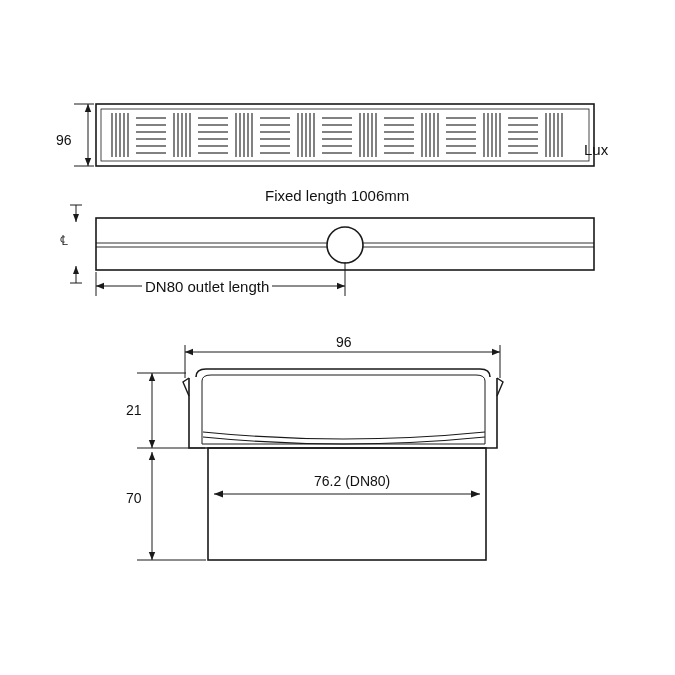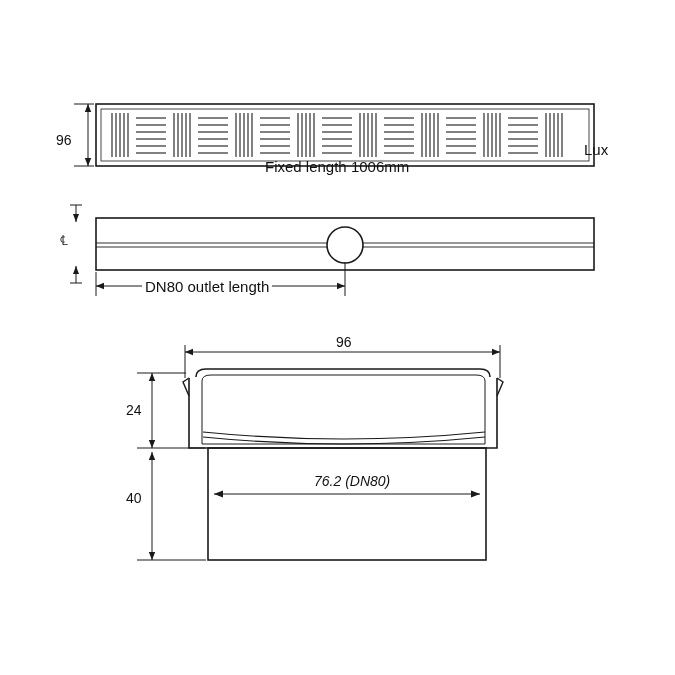--- a/index.html
+++ b/index.html
@@ -23,26 +23,26 @@
     height: 675px;
   }
   .lbl {
     position: absolute;
     font-family: "Liberation Sans", sans-serif;
     color: #111111;
     white-space: nowrap;
   }
   .lbl-96-left   { left: 56px;  top: 132px; font-size: 14px; }
   .lbl-lux       { left: 584px; top: 141px; font-size: 15px; }
-  .lbl-fixed     { left: 265px; top: 158px; font-size: 15px; }
+  .lbl-fixed     { left: 265px; top: 187px; font-size: 15px; }
   .lbl-dn80c     { left: 142px; top: 278px; font-size: 15px; background:#fff; padding:0 3px;}
   .lbl-96-top    { left: 336px; top: 334px; font-size: 14px; }
   .lbl-24        { left: 126px; top: 402px; font-size: 14px; }
   .lbl-40        { left: 126px; top: 490px; font-size: 14px; }
-  .lbl-762       { left: 311px; top: 473px; font-size: 14px; background:#fff; padding:0 3px;font-style:italic;}
+  .lbl-762       { left: 311px; top: 473px; font-size: 14px; background:#fff; padding:0 3px;}
   .lbl-cl        { left: 60px;  top: 230px; font-size: 14px; }
 </style>
 </head>
 <body>
 
 <svg id="canvas" viewBox="0 0 675 675" xmlns="http://www.w3.org/2000/svg">
 
   <g>
     <rect x="96" y="104" width="498" height="62" fill="none" stroke="#1a1a1a" stroke-width="1.6"></rect>
     <rect x="101" y="109" width="488" height="52" fill="none" stroke="#1a1a1a" stroke-width="0.8"></rect>
@@ -248,17 +248,17 @@
 <div class="lbl lbl-lux">Lux</div>
 
 <div class="lbl lbl-fixed">Fixed length 1006mm</div>
 
 <div class="lbl lbl-cl">℄</div>
 
 <div class="lbl lbl-dn80c">DN80 outlet length</div>
 
 <div class="lbl lbl-96-top">96</div>
 
-<div class="lbl lbl-24">24</div>
-
-<div class="lbl lbl-40">40</div>
+<div class="lbl lbl-24">21</div>
+
+<div class="lbl lbl-40">70</div>
 
 <div class="lbl lbl-762">76.2 (DN80)</div>
 
 </body></html>

